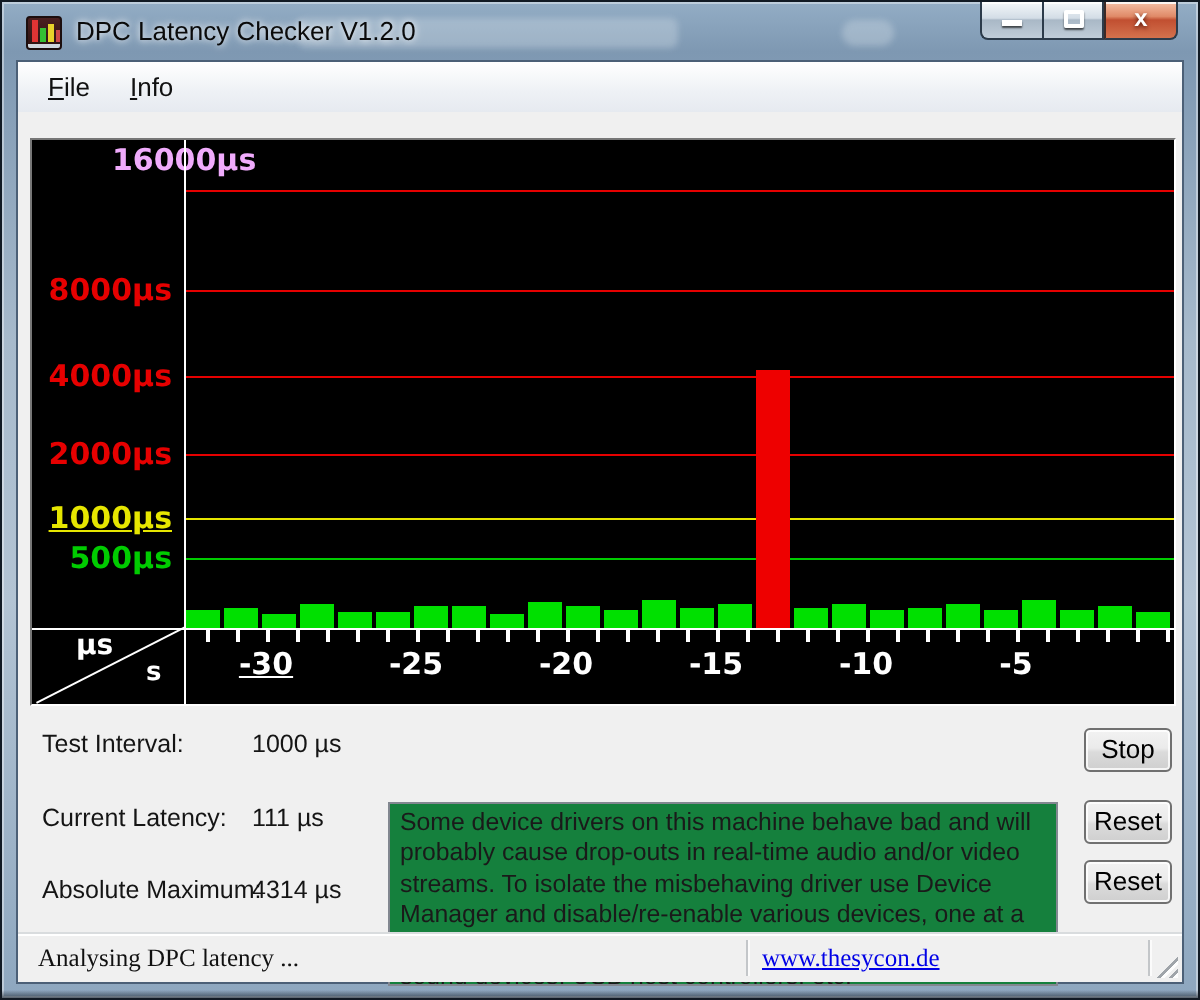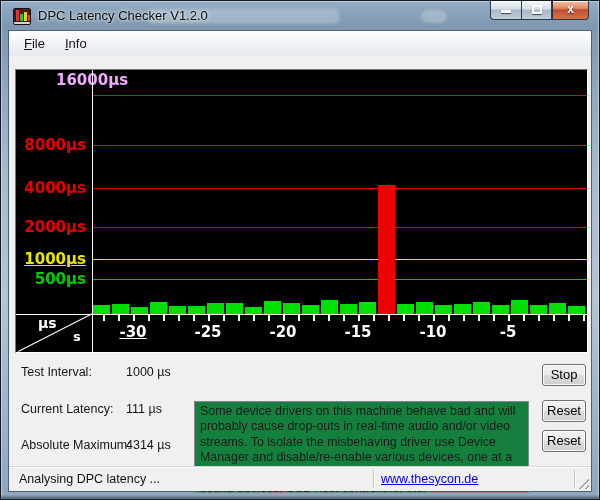--- a/index.html
+++ b/index.html
@@ -81,21 +81,21 @@
     border:1px solid #828790;padding:2px 5px;font-size:12.4px;line-height:15.4px;color:#1a1a1a;overflow:hidden;margin-top:39px;}
 
   
   .btn{position:absolute;left:533px;width:44px;height:22px;border:1px solid #707070;border-radius:3px;
     background:linear-gradient(180deg,#f2f2f2,#ebebeb 45%,#dbdbdb 55%,#cfcfcf);
     font-size:13px;color:#000;text-align:center;line-height:20px;
     box-shadow:inset 0 0 0 1px rgba(255,255,255,.8);}
 
   
   .statusbar{position:absolute;left:0;right:0;bottom:0;height:25px;background:#f0f0f0;
-    border-top:1px solid #d9dcde;box-shadow:inset 0 1px 0 #fff;}
+    border-top:1px solid #d9dcde;box-shadow:inset 0 1px 0 #fff;font-family:Liberation Serif, serif;}
   .status-text{position:absolute;left:10px;top:5px;font-size:12.5px;color:#111;}
   .sb-div{position:absolute;top:3px;bottom:3px;width:1px;background:#c3c6c9;box-shadow:1px 0 0 #fbfbfb;}
   .d1{left:364px;} .d2{left:565px;}
   .status-link{position:absolute;left:372px;top:5px;font-size:12.5px;color:#0000e6;
     text-decoration:underline;cursor:pointer;}
   .sizegrip{position:absolute;right:2px;bottom:2px;width:13px;height:13px;
     background:
       linear-gradient(135deg,transparent 0 58%,#9fa4a9 58% 66%,#fdfdfd 66% 74%,transparent 74% 82%,#9fa4a9 82% 90%,#fdfdfd 90% 100%);}
 </style>
 </head>

